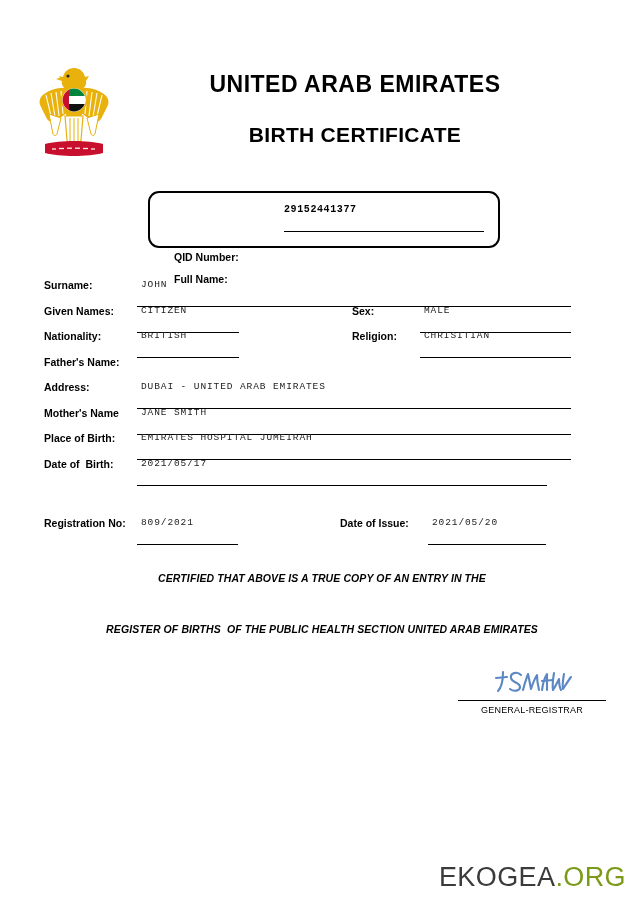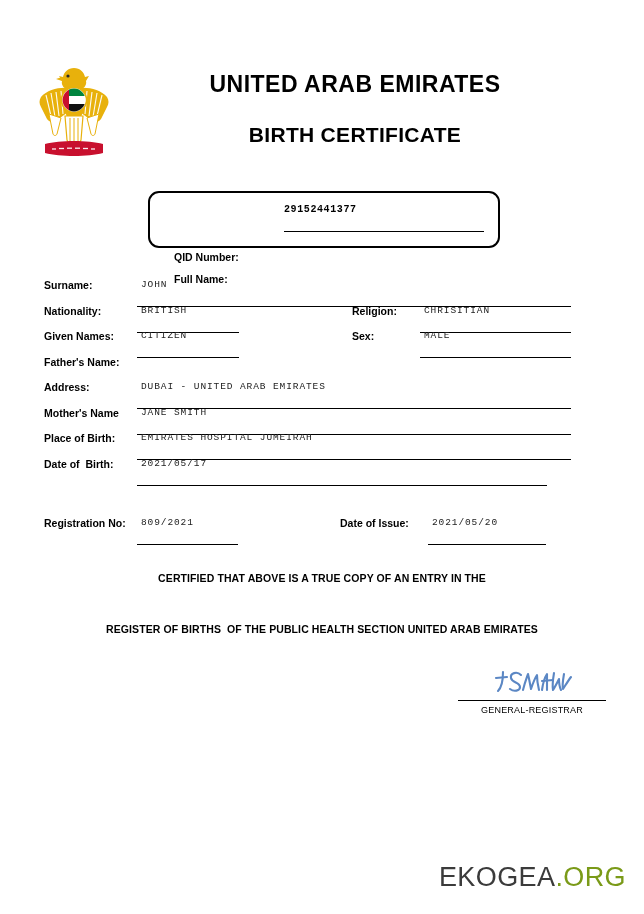--- a/index.html
+++ b/index.html
@@ -146,20 +146,21 @@
 
   
   .cert-line {
     position: absolute;
     width: 644px;
     text-align: center;
     font-size: 10.5px;
     font-weight: bold;
     letter-spacing: 0.1px;
     white-space: pre;
+    font-style: italic;
   }
   .cert-1 { top: 572px; }
   .cert-2 { top: 623px; }
 
   
   .sig-area {
     position: absolute;
     left: 458px;
     top: 666px;
     width: 148px;
@@ -276,31 +277,31 @@
 </div>
 
 <div class="fields">
 
   <div class="field-row">
     <span class="f-label col-l-label">Surname:</span>
     <span class="f-value val-full">JOHN</span>
   </div>
 
   <div class="field-row">
+    <span class="f-label col-l-label">Given Names:</span>
+    <span class="f-value val-short">CITIZEN</span>
+    <span class="f-label col-r-label">Sex:</span>
+    <span class="f-value val-right">MALE</span>
+  </div>
+
+  <div class="field-row">
     <span class="f-label col-l-label">Nationality:</span>
     <span class="f-value val-short">BRITISH</span>
     <span class="f-label col-r-label">Religion:</span>
     <span class="f-value val-right">CHRISITIAN</span>
-  </div>
-
-  <div class="field-row">
-    <span class="f-label col-l-label">Given Names:</span>
-    <span class="f-value val-short">CITIZEN</span>
-    <span class="f-label col-r-label">Sex:</span>
-    <span class="f-value val-right">MALE</span>
   </div>
 
   <div class="field-row">
     <span class="f-label col-l-label">Father's Name:</span>
   </div>
 
   <div class="field-row">
     <span class="f-label col-l-label">Address:</span>
     <span class="f-value val-full">DUBAI - UNITED ARAB EMIRATES</span>
   </div>

